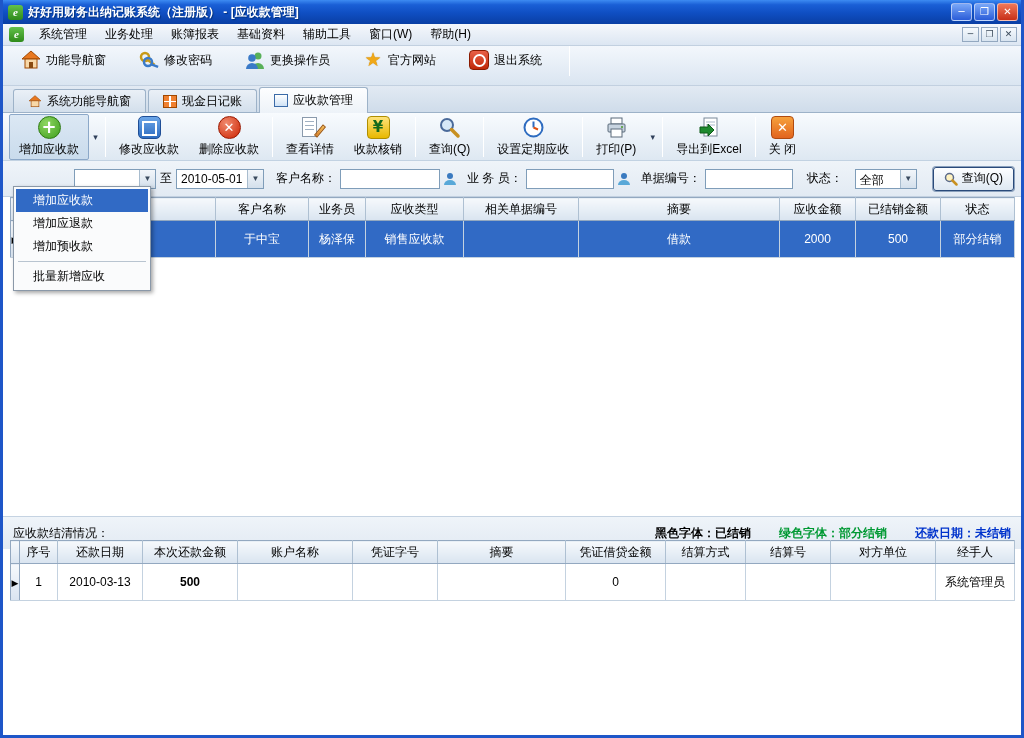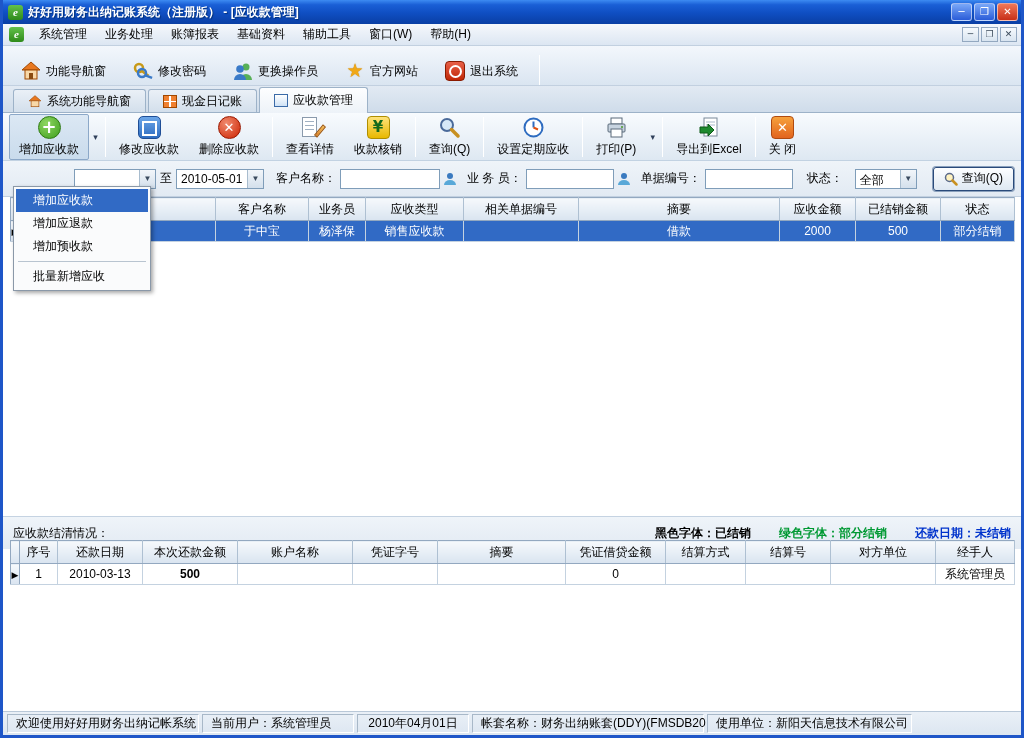--- a/index.html
+++ b/index.html
@@ -27,21 +27,21 @@
   .menubar { height:22px; display:flex; align-items:center; padding:0 4px;
     background:linear-gradient(#F5F8FC,#DCE6F2); border-bottom:1px solid #C2D0E0; }
   .menubar .app-icon { margin:0 6px 0 2px; }
   .menu-item { padding:2px 9px; white-space:nowrap; }
   .menubar-spacer { flex:1; }
   .mdi-btn { width:17px; height:15px; margin-left:2px; text-align:center;
     font:bold 9px/13px "DejaVu Sans",sans-serif; color:#3A4A5A;
     border:1px solid #93A8C0; background:linear-gradient(#F6FAFD,#D8E4F0); }
 
   
-  .toolbar1 { height:40px; display:flex; align-items:flex-end; padding:0 8px; gap:7px;
+  .toolbar1 { height:40px; display:flex; align-items:flex-start; padding:0 8px; gap:13px;
     background:linear-gradient(#F3F7FC,#DAE5F1); border-bottom:1px solid #C2D0E0; }
   .tb1-btn { display:flex; align-items:center; gap:5px; padding:4px 10px; white-space:nowrap; }
   .tb1-sep { width:1px; height:30px; background:#B8C8D8; border-right:1px solid #fff; margin:0 4px; }
 
   
   .tabbar { height:27px; display:flex; align-items:flex-end; padding:0 0 0 10px; gap:2px;
     background:linear-gradient(#E2EAF3,#CFDCEA); border-bottom:1px solid #9DB2C8; }
   .tab { display:flex; align-items:center; gap:5px; height:23px; padding:0 14px;
     border:1px solid #9DB2C8; border-bottom:none; border-radius:3px 3px 0 0;
     background:linear-gradient(#EAF0F7,#D3DFEC); white-space:nowrap; }
@@ -101,21 +101,21 @@
   .query-btn { display:flex; align-items:center; gap:4px; height:24px; padding:0 10px; margin-left:auto;
     border:1px solid #2A4A7A; border-radius:3px; background:linear-gradient(#FDFEFF,#DEE8F2);
     box-shadow:0 0 0 1px #8AA0BC; }
 
   
   table.grid { border-collapse:collapse; table-layout:fixed; margin-left:7px; width:1004px;
     border:1px solid #93A8C0; }
   table.grid th { height:23px; font-weight:normal; text-align:center; overflow:hidden;
     background:linear-gradient(#F6F9FC,#D9E4F0); border-right:1px solid #AEC0D2;
     border-bottom:1px solid #93A8C0; white-space:nowrap; }
-  table.grid td { height:21px; border-right:1px solid #C4D2E0; border-bottom:1px solid #C4D2E0;
+  table.grid td { height:37px; border-right:1px solid #C4D2E0; border-bottom:1px solid #C4D2E0;
     padding:0 4px; overflow:hidden; white-space:nowrap; text-align:center; }
   table.grid td.sel, table.grid th.sel { background:linear-gradient(#F6F9FC,#D9E4F0); padding:0;
     border-right:1px solid #93A8C0; }
   tr.selected td { background:#316AC5; color:#fff; }
   tr.selected td.sel { background:linear-gradient(#F6F9FC,#D9E4F0); color:#000; }
   .arrow-glyph { font-size:9px; }
   td.ta-left { text-align:left; }
   td.bold { font-weight:bold; }
 
   
@@ -452,27 +452,20 @@
           <td>0</td>
           <td></td>
           <td></td>
           <td></td>
           <td>系统管理员</td>
         </tr>
       </tbody>
     </table>
   </div>
 
-  <div class="statusbar">
-    <span class="status-seg" style="width:192px;">欢迎使用好好用财务出纳记帐系统</span>
-    <span class="status-seg" style="width:152px;">当前用户：系统管理员</span>
-    <span class="status-seg" style="width:112px;text-align:center;">2010年04月01日</span>
-    <span class="status-seg" style="width:232px;">帐套名称：财务出纳账套(DDY)(FMSDB20</span>
-    <span class="status-seg" style="width:205px;">使用单位：新阳天信息技术有限公司</span>
-  </div>
 
   <div class="dropdown">
     <div class="dd-item selected">增加应收款</div>
     <div class="dd-item">增加应退款</div>
     <div class="dd-item">增加预收款</div>
     <div class="dd-sep"></div>
     <div class="dd-item">批量新增应收</div>
   </div>
 
 </div>

